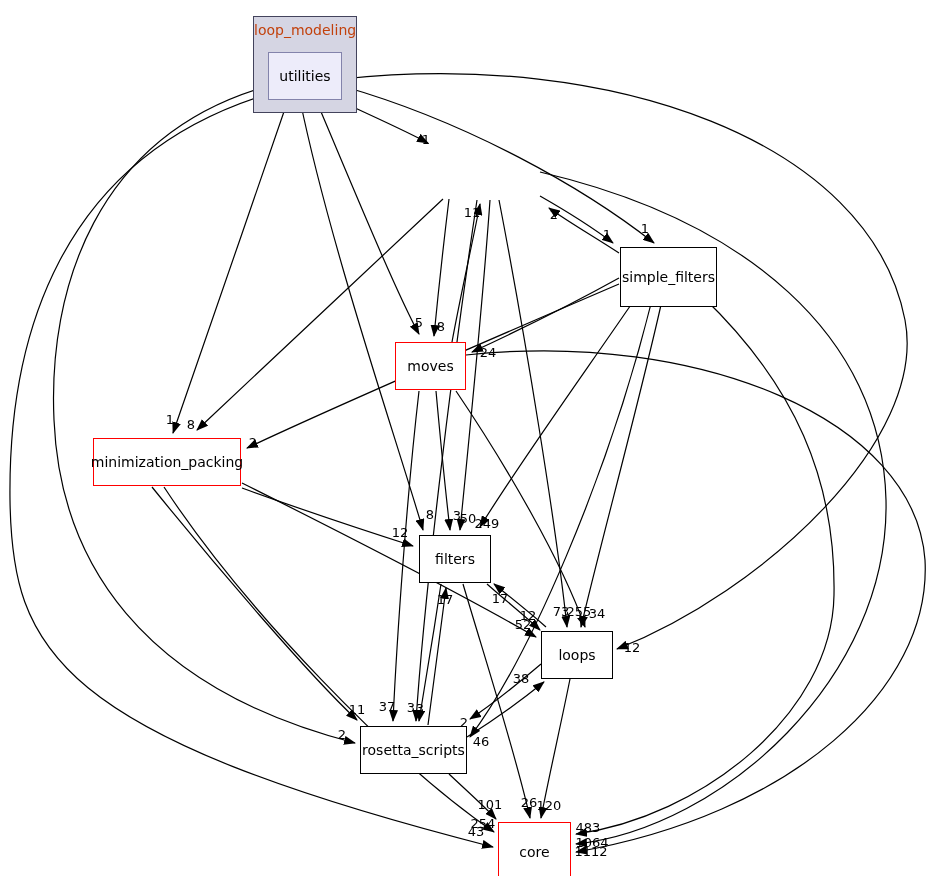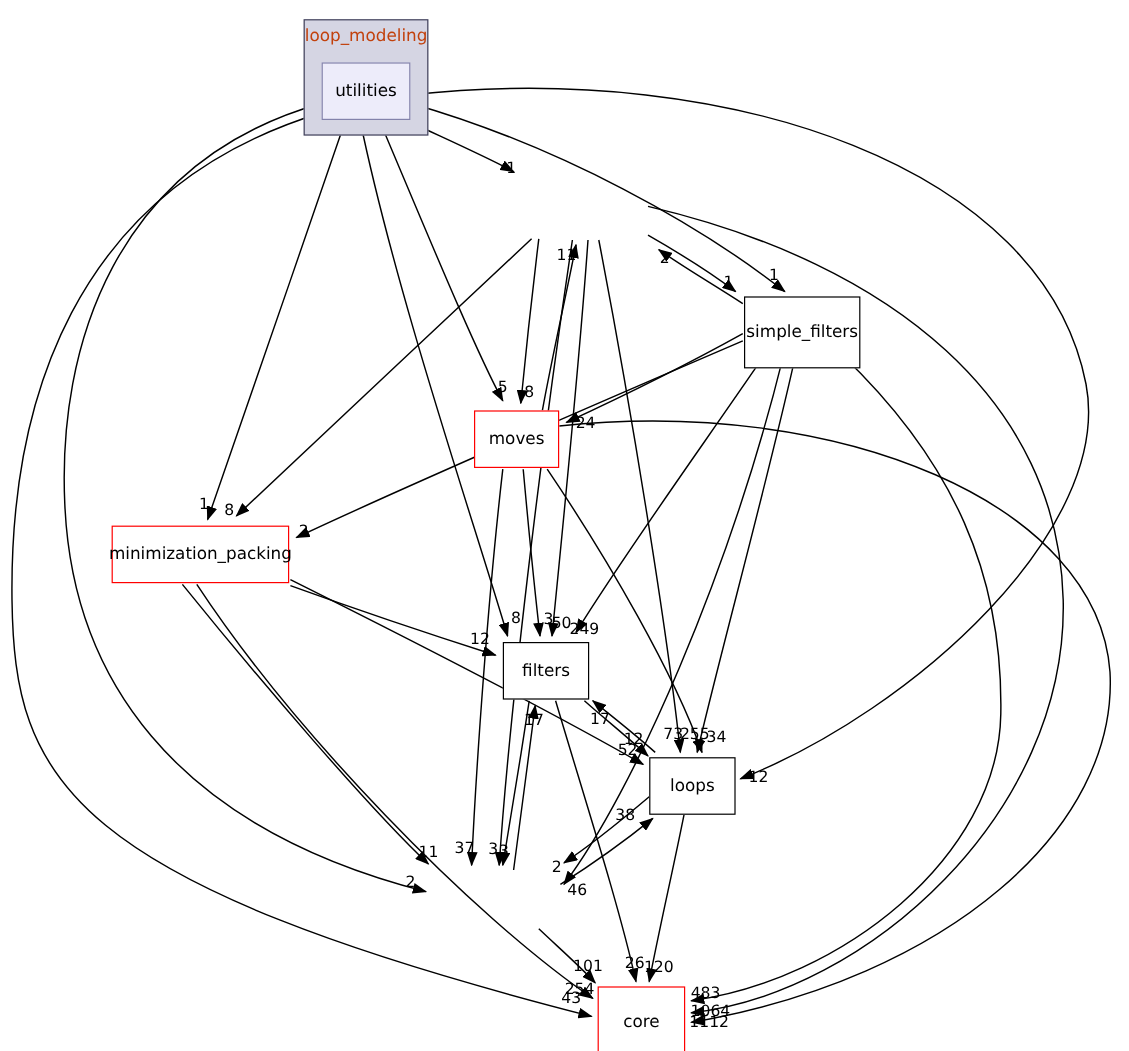--- a/index.html
+++ b/index.html
@@ -136,15 +136,16 @@
   <div class="cluster">
     <div class="cluster-label">loop_modeling</div>
   </div>
 
   <div class="node focal n-utilities">utilities</div>
   <div class="node plain n-simple_filters">simple_filters</div>
   <div class="node red n-loops">moves</div>
   <div class="node plain n-filters">filters</div>
   <div class="node red n-minimization_packing">minimization_packing</div>
   <div class="node plain n-moves">loops</div>
+  <div class="node plain n-rosetta_scripts">rosetta_scripts</div>
   <div class="node red n-core">core</div>
 
 </div>
 
 </body></html>

